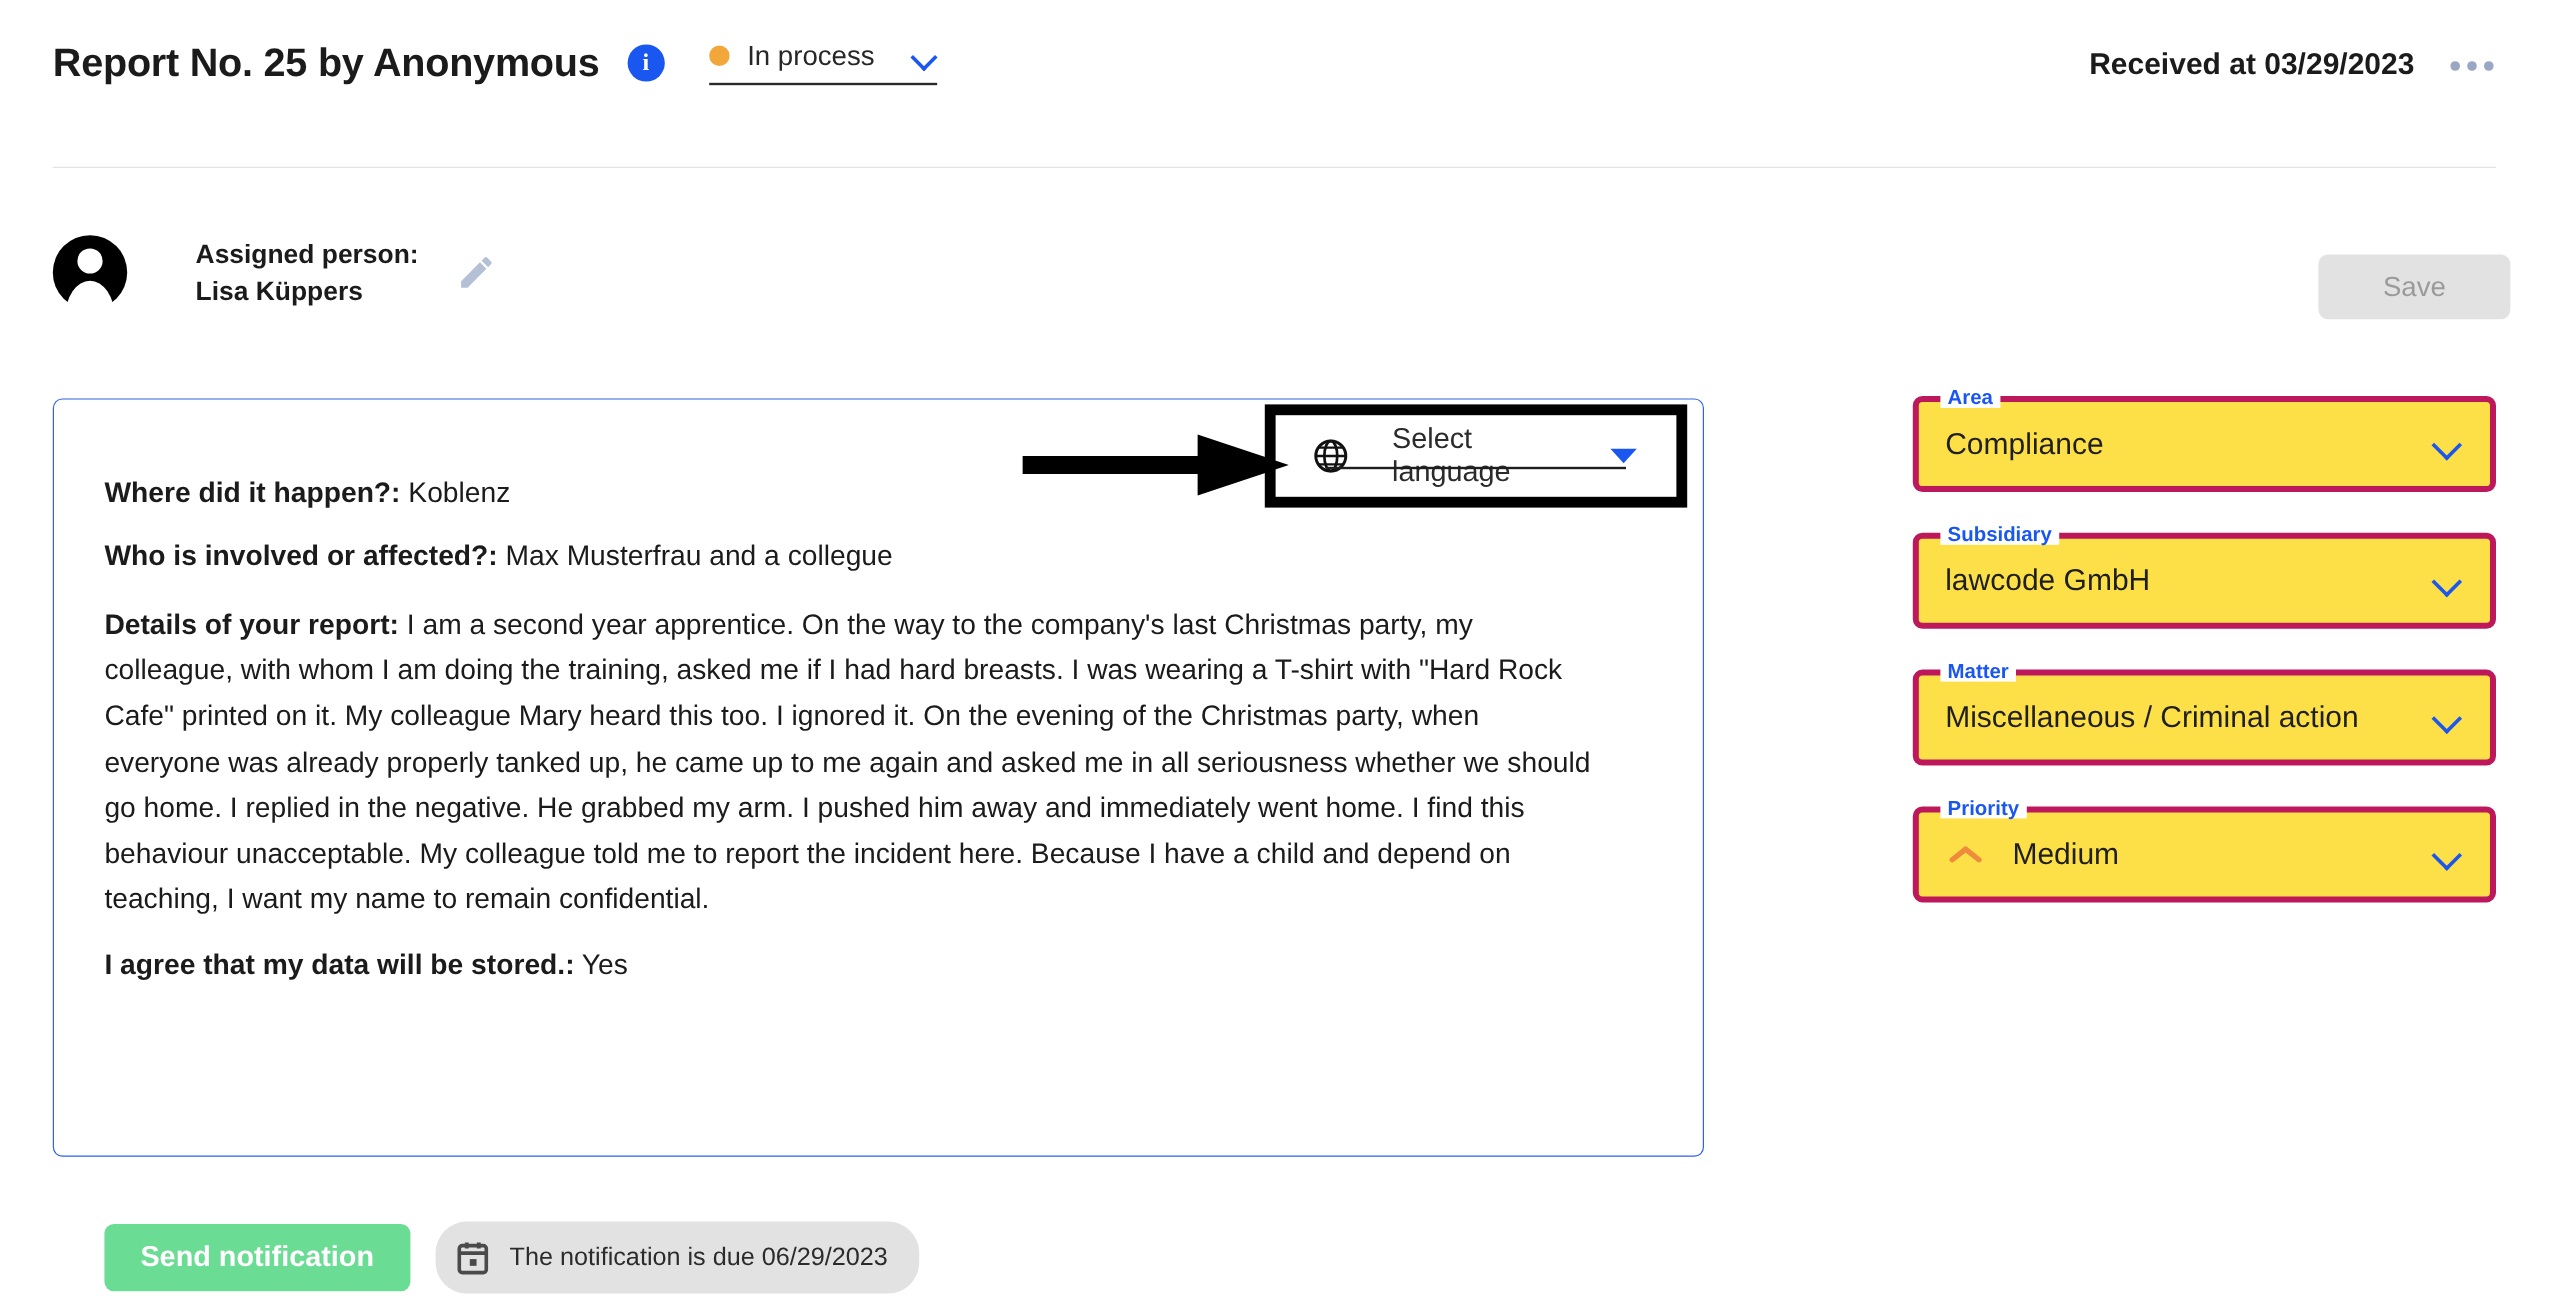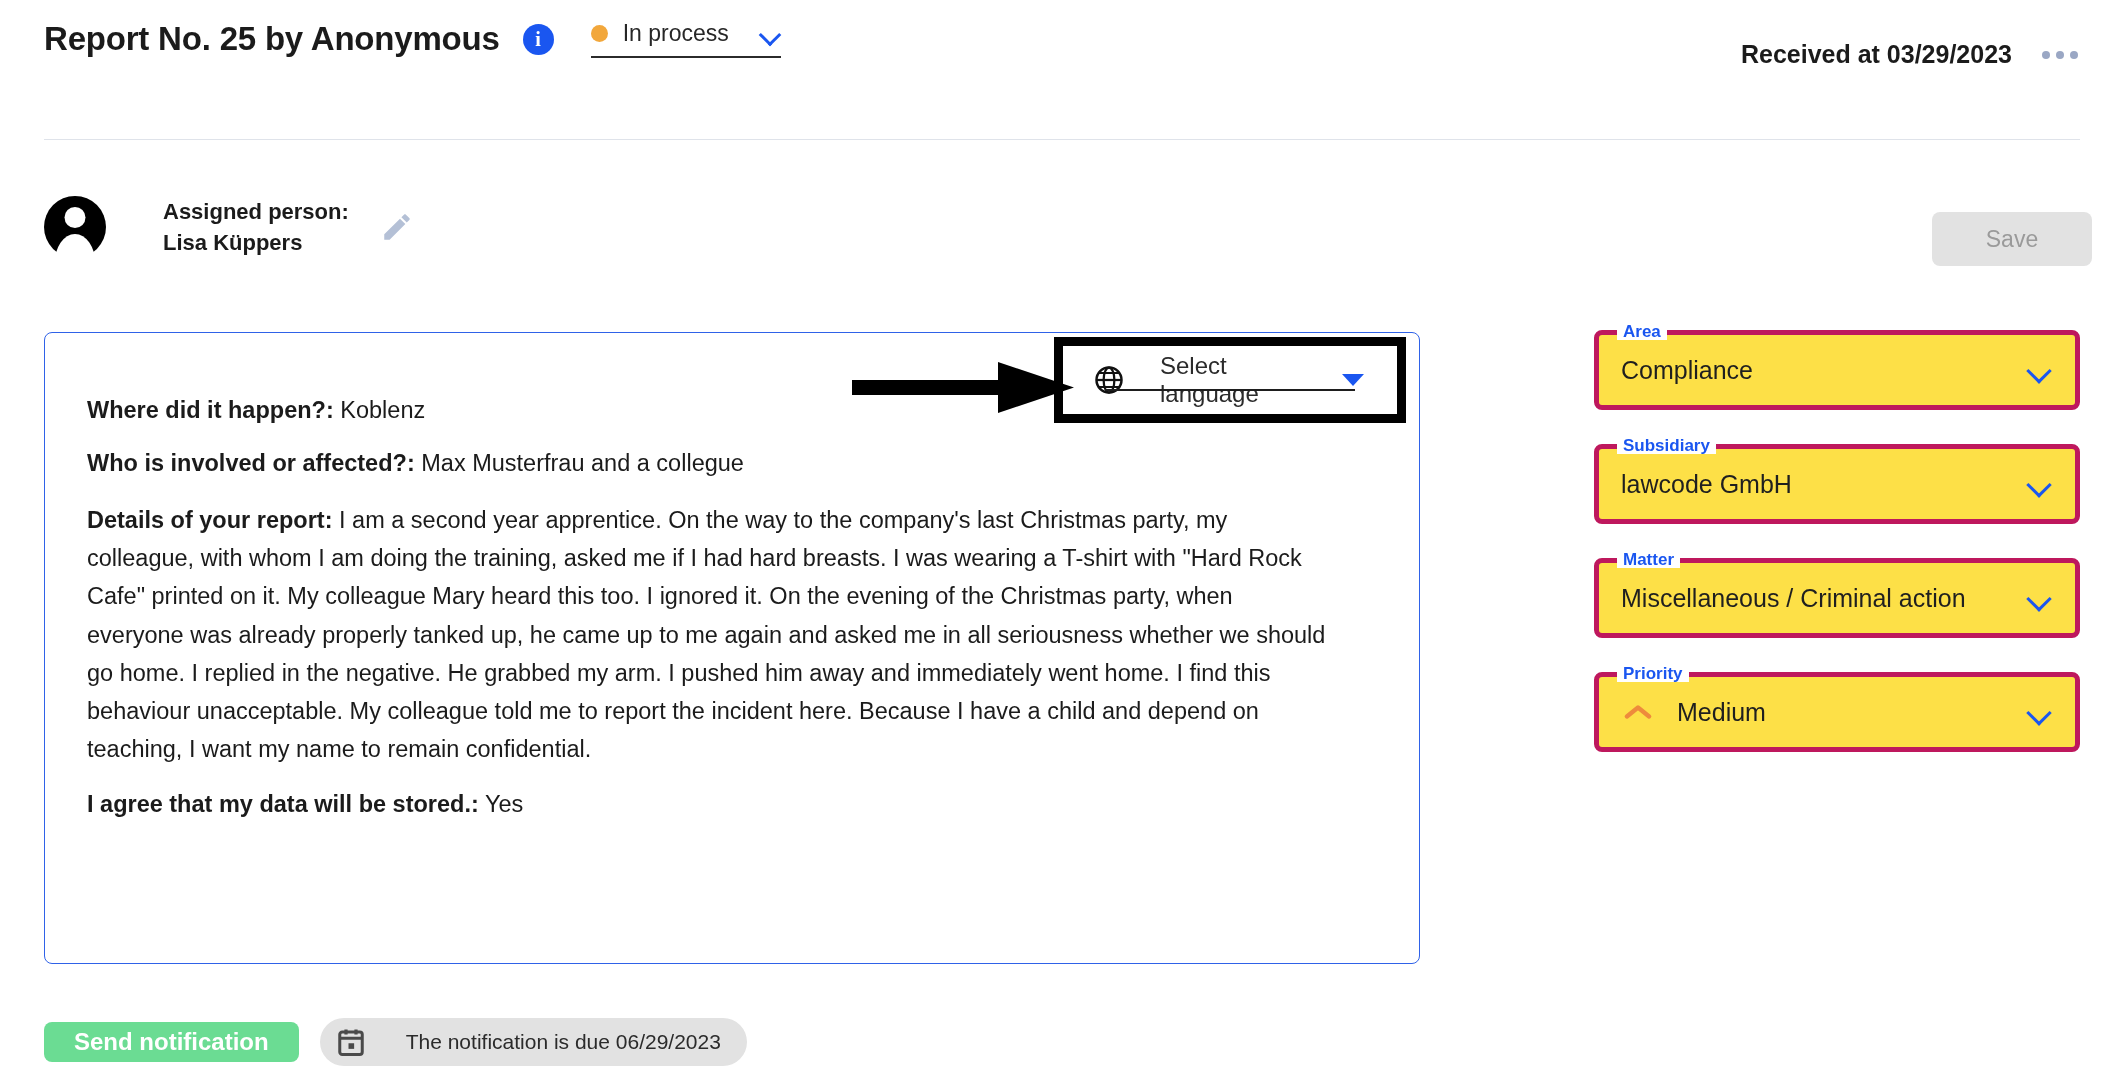--- a/index.html
+++ b/index.html
@@ -11,21 +11,21 @@
     color: #1b1b1b;
     overflow: hidden;
   }
   .page { position: relative; width: 2124px; height: 1092px; background:#fff; }
 
   
   .header {
     position: absolute; left: 0; top: 0; width: 2124px; height: 140px;
   }
   .header-left {
-    position: absolute; left: 44px; top: 20px;
+    position: absolute; left: 44px; top: 33px;
     display: flex; align-items: center; gap: 0px;
   }
   .report-title {
     font-size: 33px; font-weight: bold; color: #1b1b1b; letter-spacing: -0.2px;
     white-space: nowrap;
   }
   .info-badge {
     width: 31px; height: 31px; border-radius: 50%;
     background: #1a56f0; color: #fff;
     display: inline-flex; align-items: center; justify-content: center;
@@ -151,27 +151,27 @@
     width: 15px; height: 15px;
     border-right: 3px solid #1a56f0; border-bottom: 3px solid #1a56f0;
     transform: rotate(45deg);
   }
   .prio-icon { margin-right: 22px; flex: none; display:inline-flex; }
 
   
   .footer { position: absolute; left: 44px; top: 1018px; display: flex; align-items: center; }
   .send-btn {
     background: #6bdc93; color: #fff; border: none; border-radius: 8px;
-    height: 40px; padding: 0 30px; font-size: 24px; font-weight: bold;
+    height: 56px; padding: 0 30px; font-size: 24px; font-weight: bold;
     font-family: "Liberation Sans", sans-serif; cursor: pointer;
-    display:flex; align-items:center; justify-content:center;
+    display:flex; align-items:center; justify-content:center;margin-left:43px;
   }
   .due-chip {
-    margin-left: 21px; height: 48px; border-radius: 26px; background: #e2e2e2;
-    display: flex; align-items: center; padding: 0 26px 0 16px; cursor: pointer; gap: 24px;
+    margin-left: 21px; height: 60px; border-radius: 26px; background: #e2e2e2;
+    display: flex; align-items: center; padding: 0 26px 0 16px; cursor: pointer;
   }
   .cal-icon { width: 30px; height: 30px; flex: none; }
   .due-text { font-size: 21px; color: #2b2b2b; margin-left: 16px; white-space: nowrap; }
 
   
   .anno-arrow { position: absolute; left: 852px; top: 358px; width: 222px; height: 58px; }
 </style>
 </head>
 <body>
 

